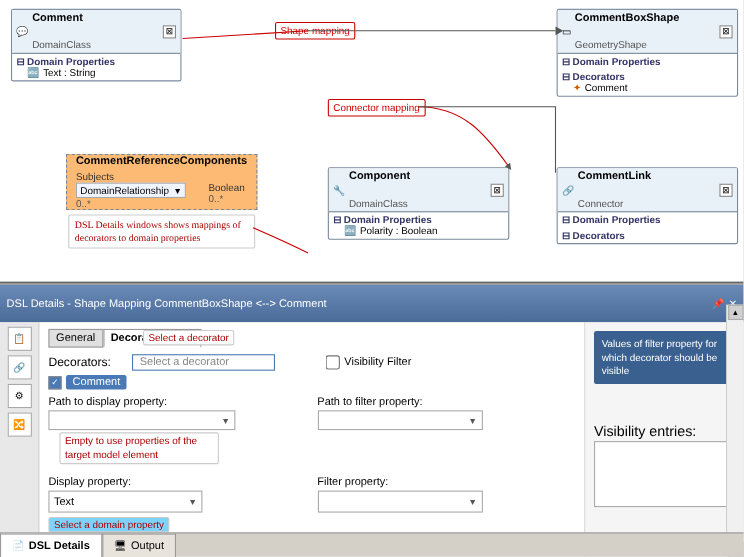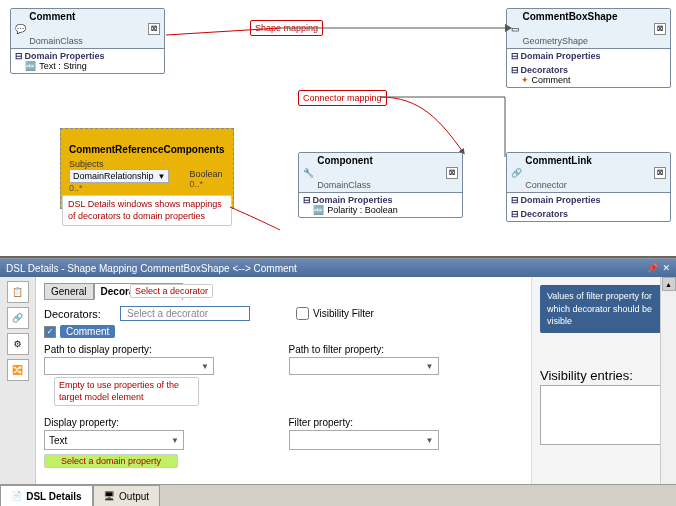--- a/index.html
+++ b/index.html
@@ -44,25 +44,25 @@
     .box-commentboxshape { right: 5px; top: 8px; width: 165px; }
     
     .box-component { left: 298px; top: 152px; width: 165px; }
     
     .box-commentlink { right: 5px; top: 152px; width: 165px; }
 
     
     .ref-components {
       position: absolute;
       left: 60px;
-      top: 128px;
+      top: 140px;
       border: 1px dashed #7a8a9a;
-      padding: 15px 8px;
-      font-size: 10px;
-      background: #eab308;
+      padding: 0 8px;
+      font-size: 10px;
+      background: #fdba74;
     }
     .ref-title { font-weight: bold; text-align: center; font-size: 10px; margin-bottom: 4px; }
     .ref-row { display: flex; gap: 20px; align-items: flex-start; }
     .ref-col { display: flex; flex-direction: column; }
     .ref-label { font-size: 9px; color: #333; }
     .ref-select { border: 1px solid #aaa; background: #f0f4ff; padding: 1px 3px; font-size: 9px; display: flex; align-items: center; gap: 4px; }
     .ref-mult { font-size: 9px; color: #555; }
 
     
     .callout-label {
@@ -77,20 +77,21 @@
     .dsl-callout {
       position: absolute;
       font-size: 9px;
       color: #a00;
       background: white;
       border: 1px solid #ccc;
       padding: 3px 5px;
       border-radius: 2px;
       width: 170px;
       line-height: 1.3;
+      font-family: Liberation Serif, serif;
     }
 
     
     .diagram-svg {
       position: absolute;
       top: 0; left: 0;
       width: 676px;
       height: 258px;
       pointer-events: none;
     }
@@ -104,21 +105,21 @@
       position: relative;
     }
     .panel-titlebar {
       background: linear-gradient(to bottom, #6a8ab8, #4a6a98);
       color: white;
       padding: 2px 6px;
       font-size: 10px;
       display: flex;
       align-items: center;
       justify-content: space-between;
-      height: 18px;
+      height: 34px;
     }
     .panel-titlebar-btns { display: flex; gap: 4px; font-size: 9px; }
 
     .panel-body {
       display: flex;
       height: calc(248px - 18px);
     }
 
     
     .panel-sidebar {
@@ -508,21 +509,21 @@
         <div class="col-half">
           <div style="font-size:10px; margin-bottom:2px;">Filter property:</div>
           <div class="select-box" style="width:150px; height:20px;">
             <span></span>
             <span class="select-arrow">▼</span>
           </div>
         </div>
       </div>
 
       
-      <div style="margin-top:4px; font-size:9px; color:#a00; border:1px solid #ccc; background:#bef264; padding:1px 16px; border-radius:2px; display:inline-block;">
+      <div style="margin-top:4px; font-size:9px; color:#a00; border:1px solid #ccc; background:#7dd3fc; padding:1px 4px; border-radius:2px; display:inline-block;">
         <span>Select a domain property</span>
       </div>
 
     </div>
 
     <div style="position:relative; width:145px; background:#f5f5f5; border-left:1px solid #ddd;">
 
       <div style="background:#3a6090; color:white; padding:5px 7px; font-size:9px; line-height:1.4; margin:8px 8px 0 8px; border-radius:2px;">
         <span>Values of filter property for which decorator should be visible</span>
       </div>

